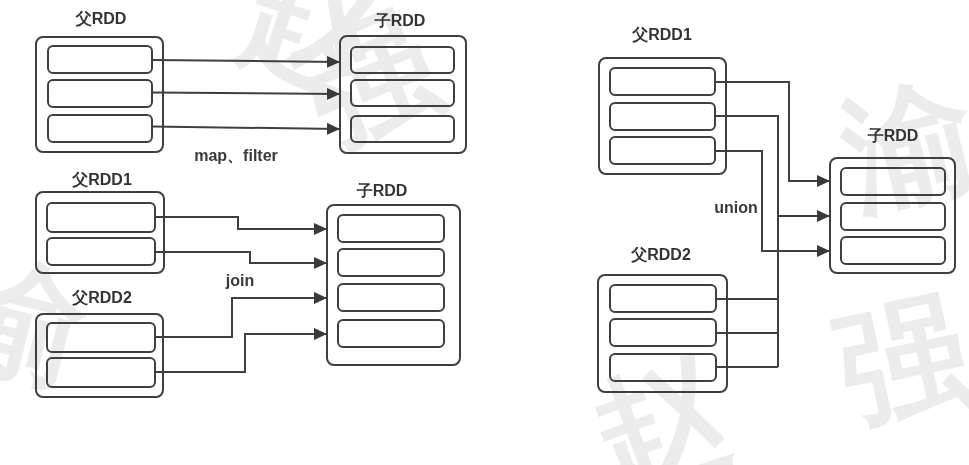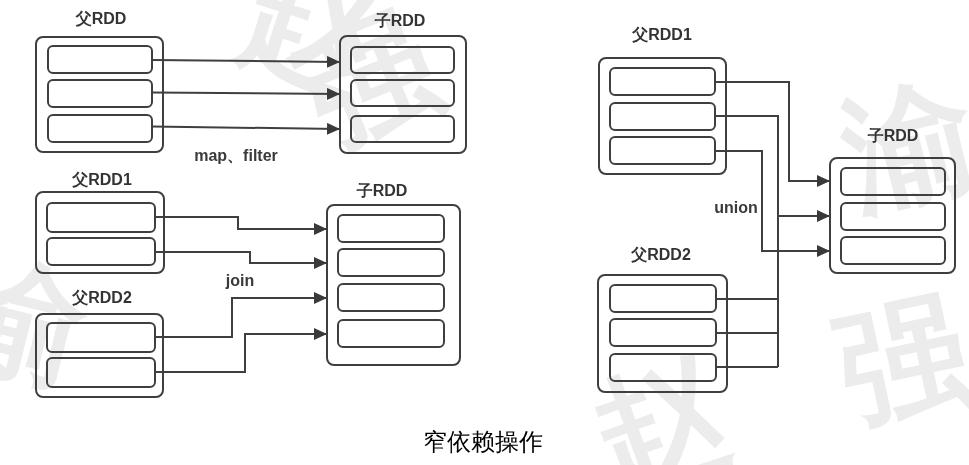--- a/index.html
+++ b/index.html
@@ -145,15 +145,14 @@
   <div class="lbl" style="left:102px; top:171px;">父RDD1</div>
   <div class="lbl" style="left:102px; top:289px;">父RDD2</div>
   <div class="lbl" style="left:382px; top:182px;">子RDD</div>
   <div class="op-lbl" style="left:240px; top:272px;">join</div>
 
   <div class="lbl" style="left:662px; top:26px;">父RDD1</div>
   <div class="lbl" style="left:661px; top:246px;">父RDD2</div>
   <div class="lbl" style="left:893px; top:127px;">子RDD</div>
   <div class="op-lbl" style="left:736px; top:199px;">union</div>
 
-  <div class="caption" style="left:483px; top:426px;">窄依赖操作</div>
 
 </div>
 
 </body></html>

